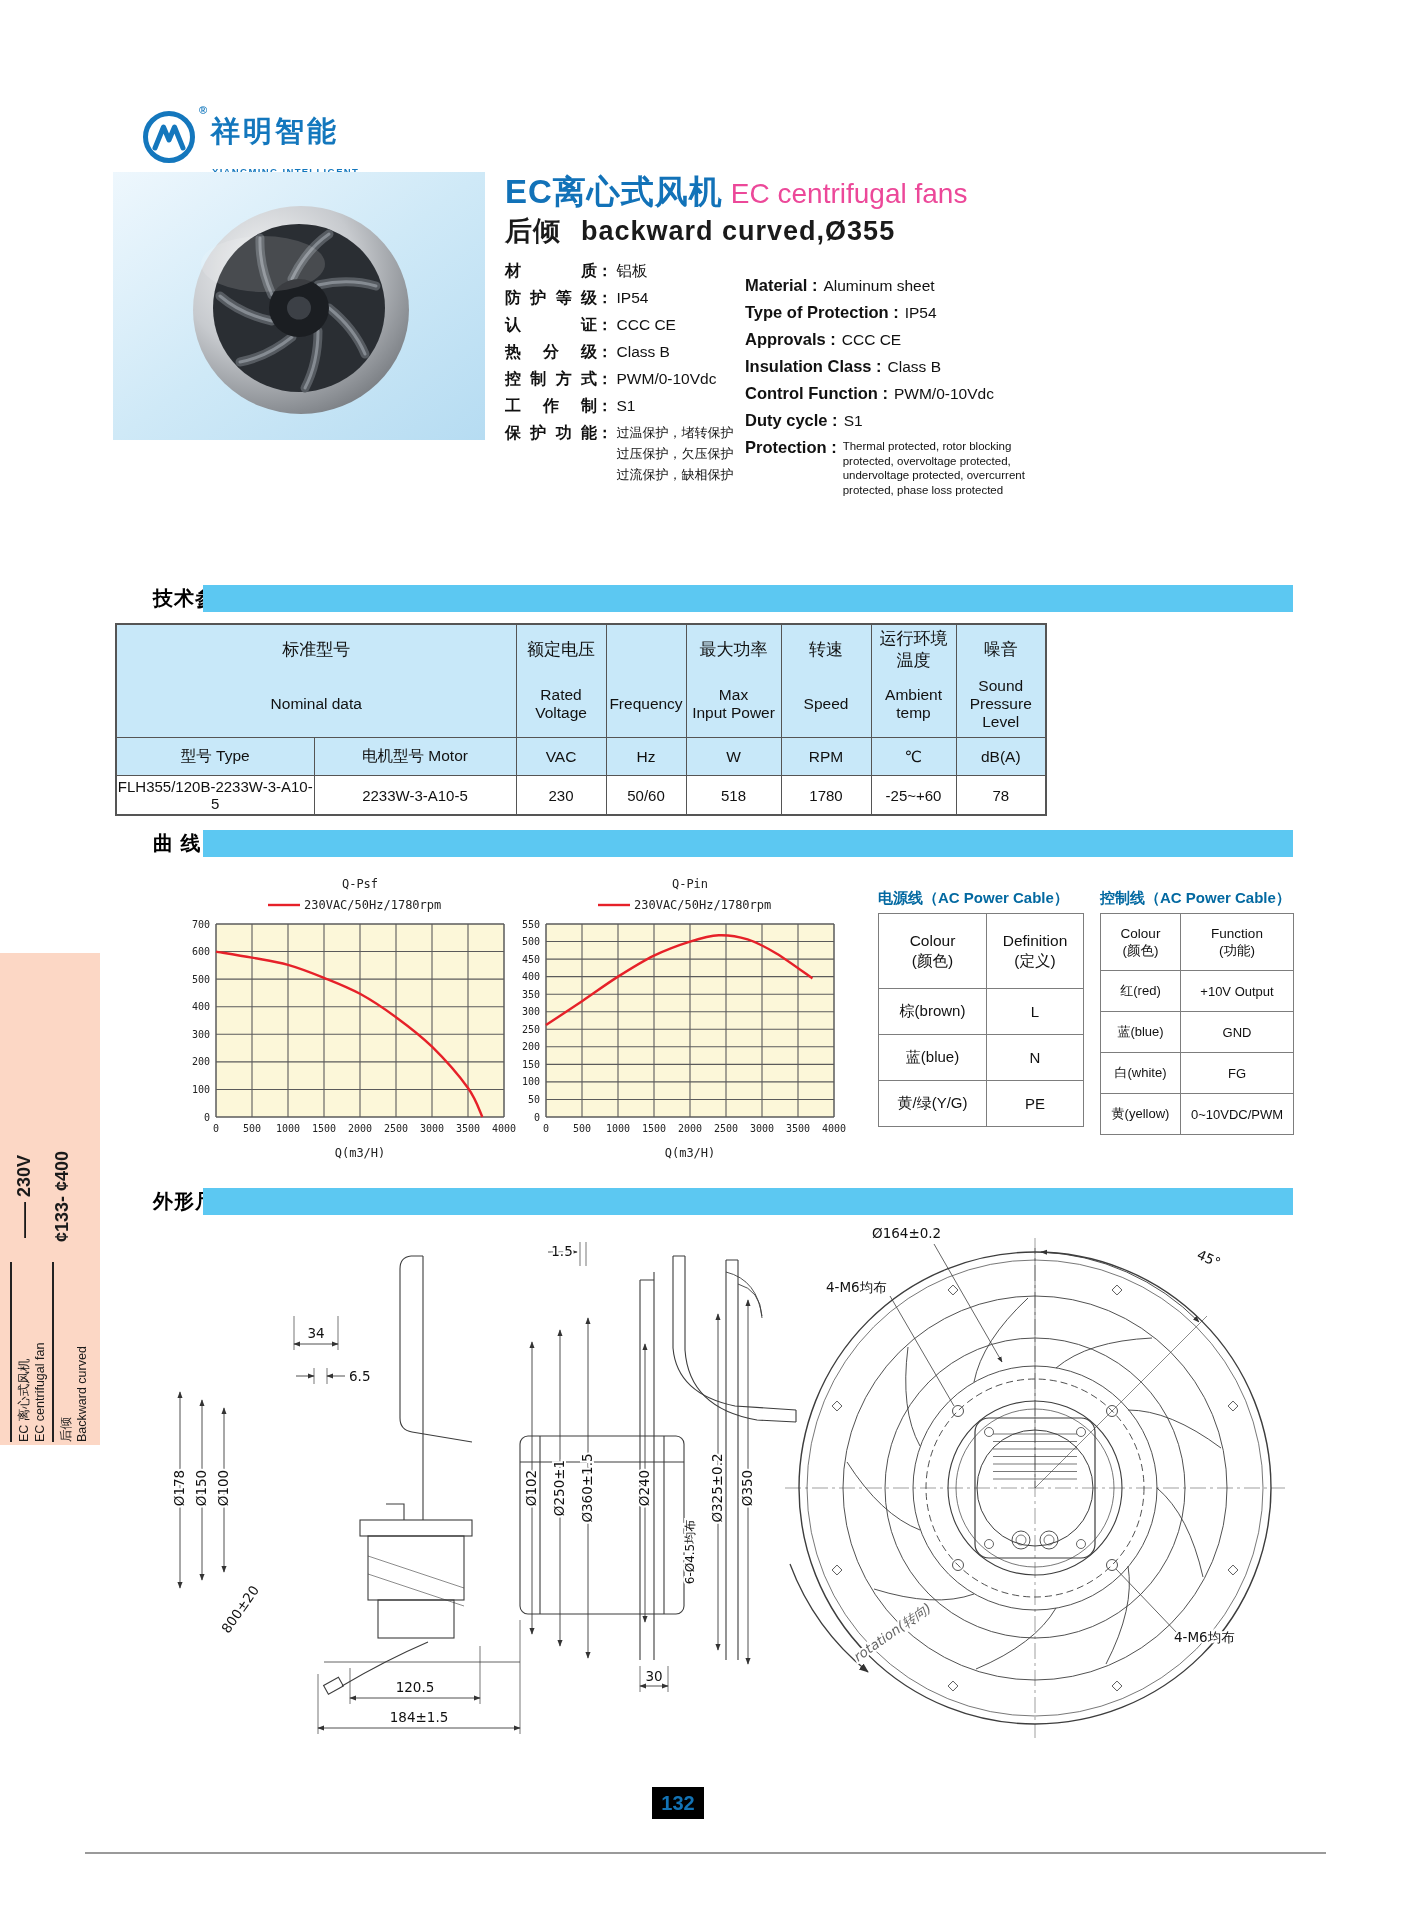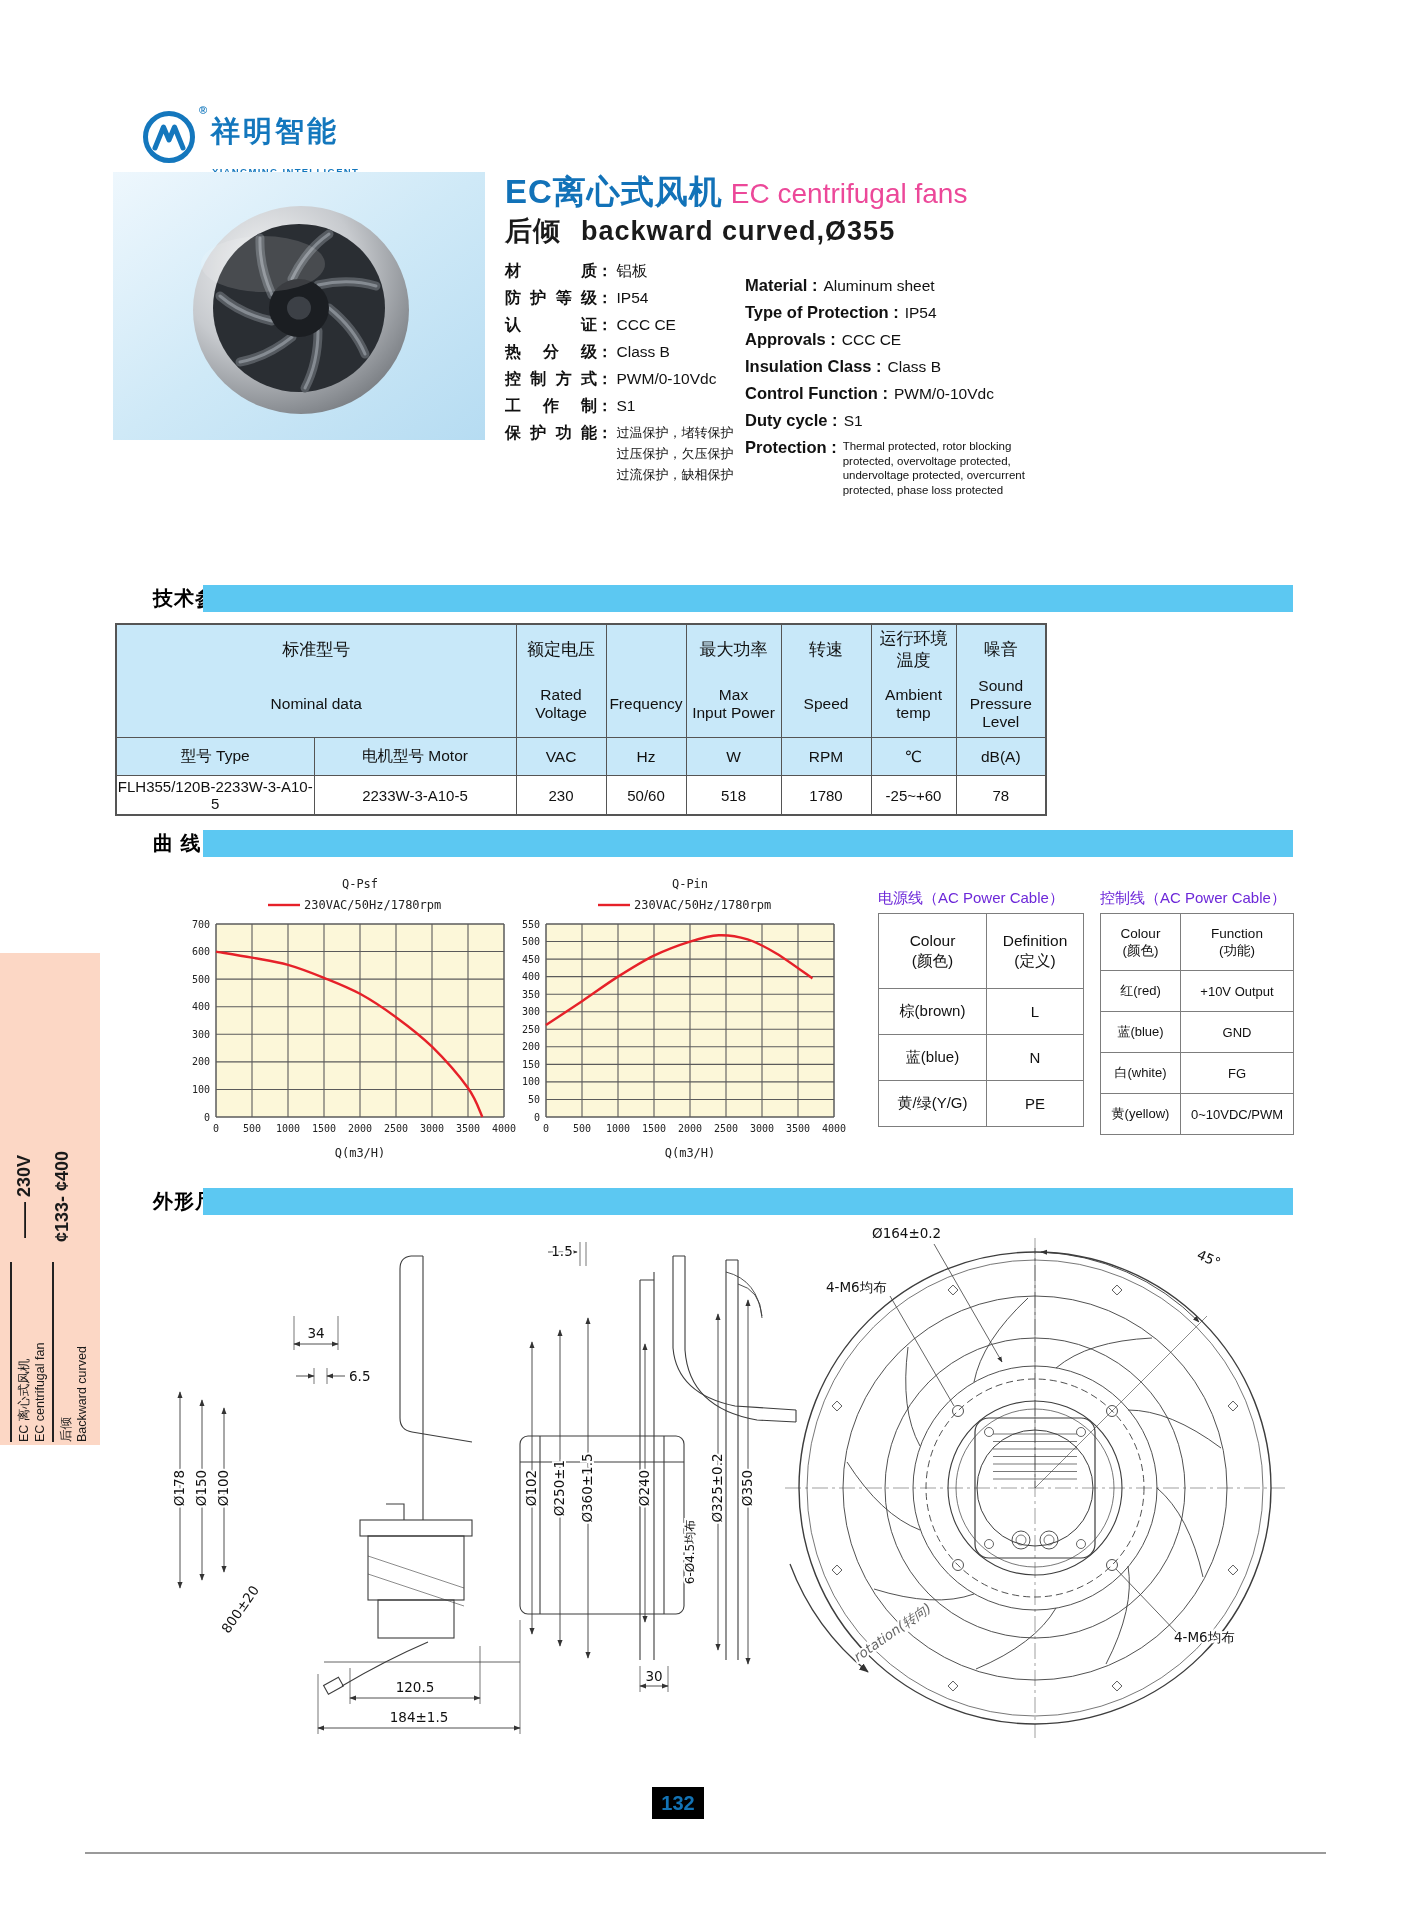--- a/index.html
+++ b/index.html
@@ -38,21 +38,21 @@
   .ptable td{border:1px solid #555;text-align:center;vertical-align:middle;padding:0;}
   .h1 td{background:#c8e8f9;height:112px;vertical-align:top;}
   .hcn{height:50px;display:flex;align-items:center;justify-content:center;font-size:17px;line-height:22px;white-space:pre-line;}
   .hen{height:58px;display:flex;align-items:center;justify-content:center;font-size:15.5px;line-height:18px;white-space:pre-line;}
   .h2 td{background:#c8e8f9;height:37px;font-size:15.5px;}
   .dr td{height:38px;font-size:15px;background:#fff;}
   
   .tick{font:10px "DejaVu Sans Mono",monospace;fill:#222;}
   .ctitle{font:12px "DejaVu Sans Mono",monospace;fill:#222;}
   
-  .cable-title{font-size:15px;font-weight:normal;color:#6d28d9;}
+  .cable-title{font-size:15px;font-weight:bold;color:#0369a1;}
   .cable{border-collapse:collapse;table-layout:fixed;}
   .cable td{border:1px solid #7d7d7d;text-align:center;vertical-align:middle;white-space:pre-line;padding:0;}
   .pc{width:205px;}
   .pc .ch td{height:74px;font-size:15.5px;line-height:20px;}
   .pc .cr td{height:45px;font-size:15px;}
   .cc{width:193px;}
   .cc .ch td{height:56px;font-size:13.5px;line-height:17px;}
   .cc .cr td{height:40px;font-size:13px;}
   
   .halo{paint-order:stroke;stroke:#ffffff;stroke-width:4px;}

